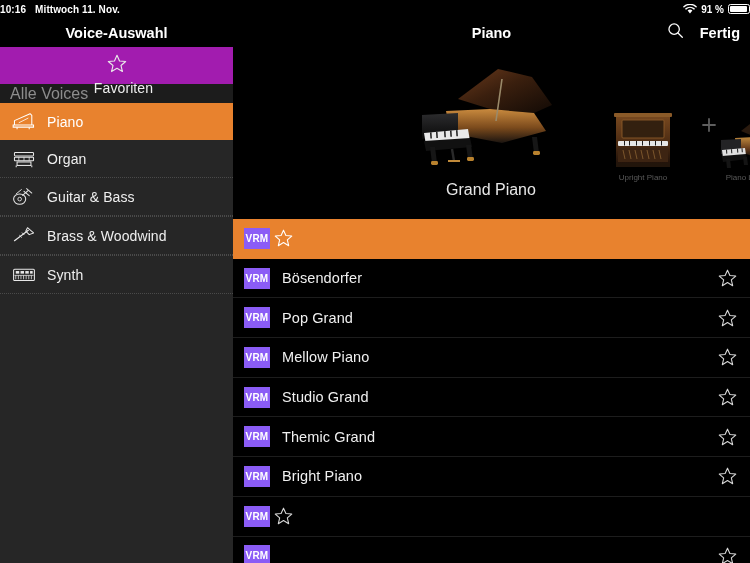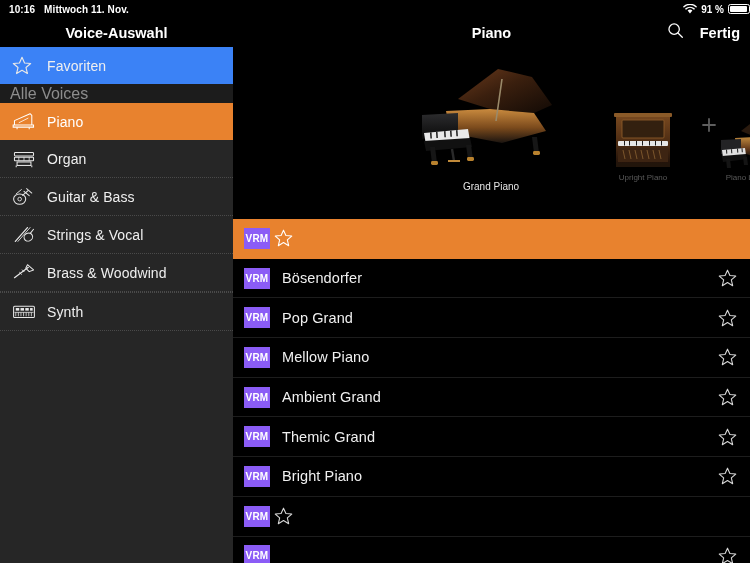--- a/index.html
+++ b/index.html
@@ -30,21 +30,20 @@
     height: 18px;
     background: #000;
     display: flex;
     align-items: center;
     z-index: 20;
   }
   .sb-left {
     display: flex;
     align-items: center;
     gap: 9px;
-    padding-left: 9px;
     font-size: 10px;
     font-weight: bold;
     color: #fff;
     letter-spacing: 0.1px;
   }
   .sb-spacer { flex: 1; }
   .sb-right {
     display: flex;
     align-items: center;
     gap: 4px;
@@ -99,21 +98,21 @@
     color: #fff;
   }
   .sb-row {
     height: 37px;
     display: flex;
     align-items: center;
     box-sizing: border-box;
     padding-left: 11px;
     position: relative;
   }
-  .sb-row.fav { background: #3b82f6; }
+  .sb-row.fav { background: #a21caf; flex-direction: column; }
   .sb-row.selected { background: #E8822E; }
   .sb-row .ico {
     width: 33px;
     display: flex;
     align-items: center;
     justify-content: flex-start;
     flex: 0 0 33px;
   }
   .sb-row .lbl {
     font-size: 14px;
@@ -184,21 +183,21 @@
   .citem {
     position: absolute;
     text-align: center;
   }
   .citem .cimg {
     display: flex;
     align-items: flex-end;
     justify-content: center;
   }
   .cname {
-    font-size: 10px;
+    font-size: 16px;
     color: #e6e6e6;
     margin-top: 6px;
   }
   .cname.dim {
     font-size: 8px;
     color: #5a5a5a;
     margin-top: 2px;
   }
   .c-center { left: 158px; top: 10px; width: 200px; }
   .c-right1 { left: 358px; top: 60px; width: 104px; }
@@ -329,31 +328,20 @@
           <circle cx="10" cy="15" r="2.1" fill="none" stroke="#e8e8e8" stroke-width="1"></circle>
           <path d="M13 11 L20 5" stroke="#e8e8e8" stroke-width="1.2"></path>
           <path d="M6 9 L12 4" stroke="#e8e8e8" stroke-width="1.1" stroke-linecap="round"></path>
         </svg>
       </span>
       <span class="lbl">Guitar &amp; Bass</span>
     </div>
 
     <div class="sb-sep"></div>
 
-    <div class="sb-row">
-      <span class="ico">
-        <svg width="26" height="21" viewBox="0 0 30 24">
-          <path d="M5 20 L19 4" stroke="#e8e8e8" stroke-width="1.4" stroke-linecap="round"></path>
-          <path d="M8 20 L22 4" stroke="#e8e8e8" stroke-width="1" stroke-linecap="round"></path>
-          <ellipse cx="20" cy="15" rx="5" ry="4.5" fill="none" stroke="#e8e8e8" stroke-width="1.2" transform="rotate(-25 20 15)"></ellipse>
-          <path d="M22 11 L26 6" stroke="#e8e8e8" stroke-width="1.2" stroke-linecap="round"></path>
-        </svg>
-      </span>
-      <span class="lbl">Strings &amp; Vocal</span>
-    </div>
 
     <div class="sb-sep"></div>
 
     <div class="sb-row">
       <span class="ico">
         <svg width="26" height="21" viewBox="0 0 30 24">
           <path d="M4 18 L20 6" stroke="#e8e8e8" stroke-width="1.4" stroke-linecap="round"></path>
           <path d="M19 3 L26 9 L21 11 L17 7 Z" fill="none" stroke="#e8e8e8" stroke-width="1.2" stroke-linejoin="round"></path>
           <path d="M10 12 L12 14 M13 9 L15 11" stroke="#e8e8e8" stroke-width="1.1" stroke-linecap="round"></path>
         </svg>
@@ -536,21 +524,21 @@
         <span class="vname">Mellow Piano</span>
         <span class="vstar">
           <svg width="21" height="20" viewBox="0 0 24 24">
             <path d="M12 2.6 L14.9 9.1 L21.9 9.7 L16.6 14.3 L18.2 21.2 L12 17.5 L5.8 21.2 L7.4 14.3 L2.1 9.7 L9.1 9.1 Z" fill="none" stroke="#d8d8d8" stroke-width="1.3" stroke-linejoin="round"></path>
           </svg>
         </span>
       </div>
 
       <div class="vrow">
         <span class="vrm">VRM</span>
-        <span class="vname">Ambient Grand</span>
+        <span class="vname">Studio Grand</span>
         <span class="vstar">
           <svg width="21" height="20" viewBox="0 0 24 24">
             <path d="M12 2.6 L14.9 9.1 L21.9 9.7 L16.6 14.3 L18.2 21.2 L12 17.5 L5.8 21.2 L7.4 14.3 L2.1 9.7 L9.1 9.1 Z" fill="none" stroke="#d8d8d8" stroke-width="1.3" stroke-linejoin="round"></path>
           </svg>
         </span>
       </div>
 
       <div class="vrow">
         <span class="vrm">VRM</span>
         <span class="vname">Themic Grand</span>

